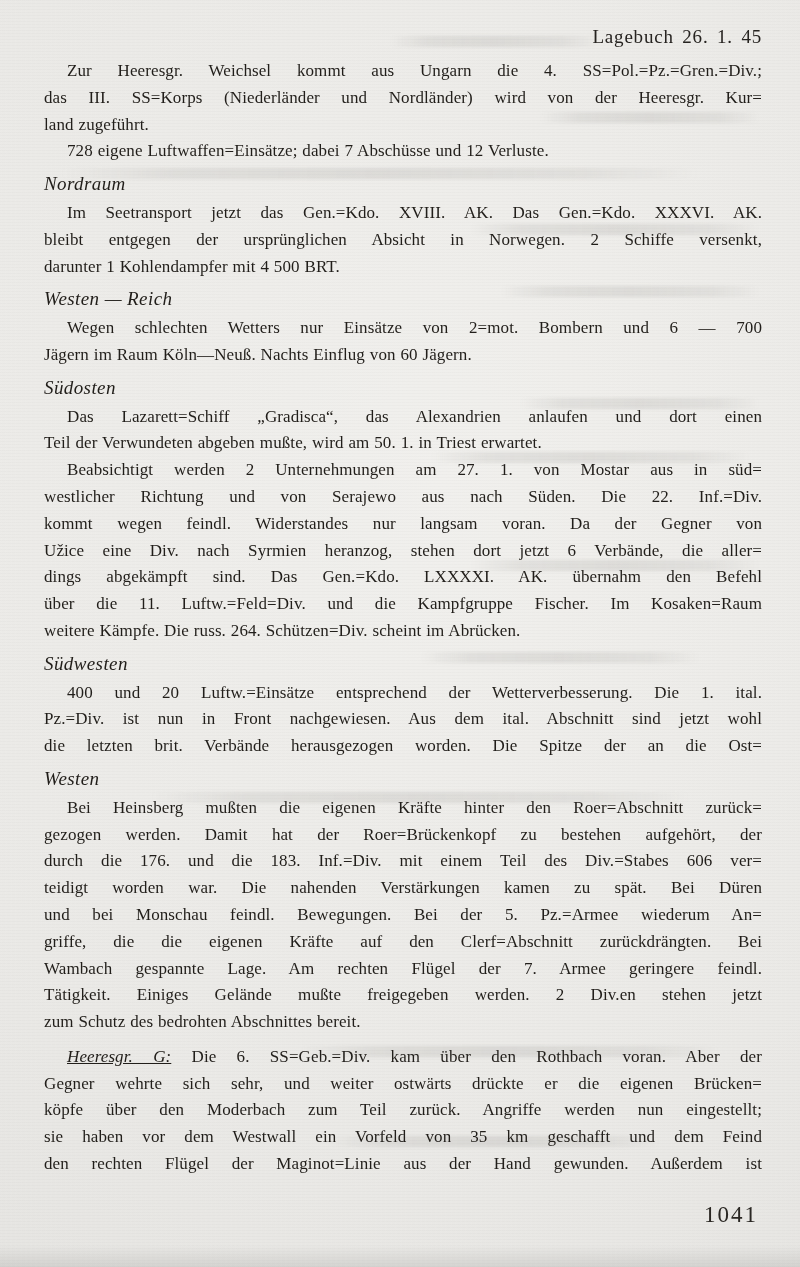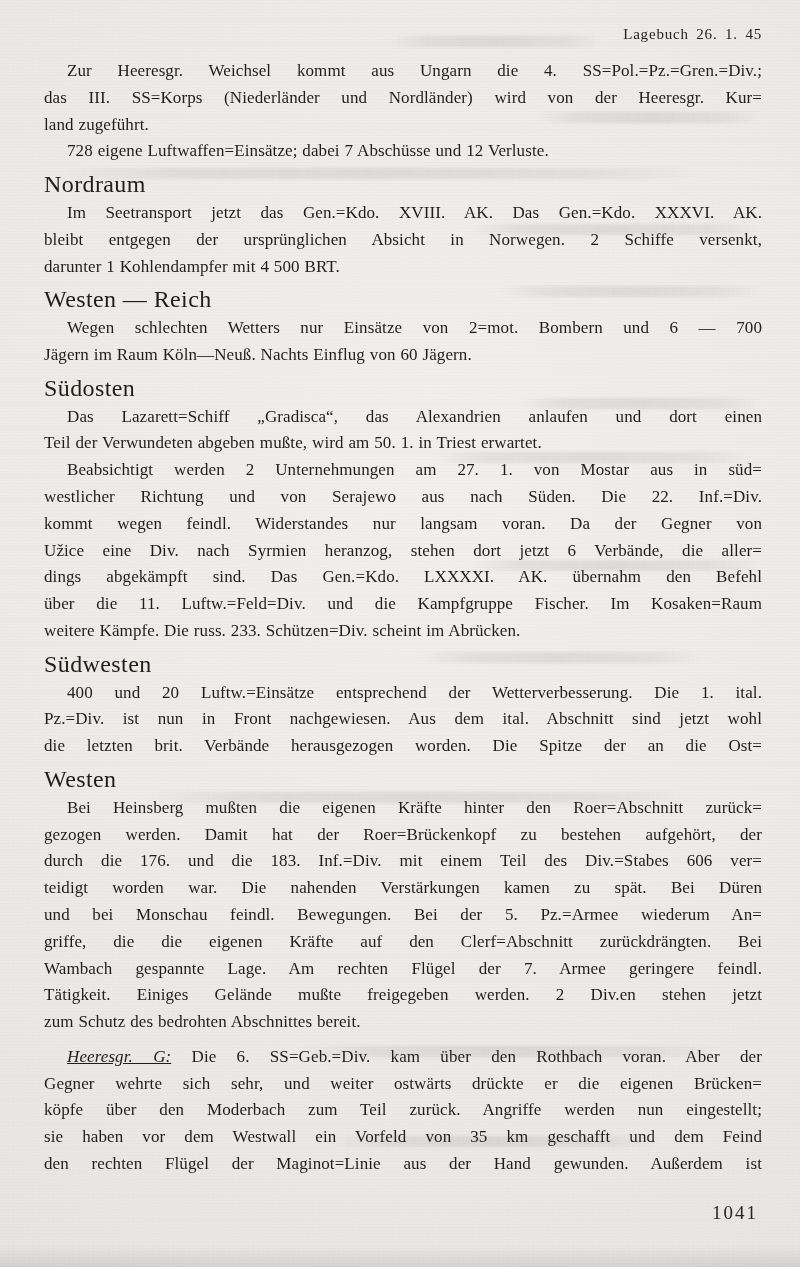--- a/index.html
+++ b/index.html
@@ -20,21 +20,21 @@
     content: "";
     position: absolute; inset: 0; pointer-events: none;
     background:
       repeating-linear-gradient(0deg, rgba(0,0,0,0.015) 0 1px, transparent 1px 3px),
       repeating-linear-gradient(90deg, rgba(255,255,255,0.03) 0 2px, transparent 2px 5px);
   }
   .running-head {
     position: absolute;
     top: 26px;
     right: 38px;
-    font-size: 15px;
+    font-size: 19px;
     letter-spacing: 0.8px;
     word-spacing: 3px;
     color: #262320;
   }
   .textblock {
     position: absolute;
     left: 44px;
     top: 58px;
     width: 718px;
   }
@@ -44,34 +44,35 @@
     height: 26.8px;
     overflow: hidden;
     text-align: justify;
     text-align-last: justify;
     word-spacing: 0.5px;
     letter-spacing: 0.1px;
   }
   .line.last { text-align-last: left; }
   .line.first { text-indent: 23px; }
   .heading {
-    font-size: 24px;
+    font-style: italic;
+    font-size: 19px;
     line-height: 26.8px;
     height: 26.8px;
     margin-top: 6px;
     margin-bottom: 2px;
     letter-spacing: 0.4px;
   }
   .para-gap { margin-top: 8px; }
   .italic-lead { font-style: italic; text-decoration: underline; }
   .page-number {
     position: absolute;
     top: 1202px;
     right: 42px;
-    font-size: 19px;
+    font-size: 23px;
     letter-spacing: 2px;
     color: #2a2723;
   }
   
   .ghost {
     position: absolute;
     height: 11px;
     border-radius: 5px;
     background: linear-gradient(90deg, rgba(105,103,99,0) 0%, rgba(105,103,99,0.10) 18%, rgba(105,103,99,0.13) 50%, rgba(105,103,99,0.09) 82%, rgba(105,103,99,0) 100%);
     filter: blur(1.5px);
@@ -134,21 +135,21 @@
       <div class="line last">Teil der Verwundeten abgeben mußte, wird am 50. 1. in Triest erwartet.</div>
     </div>
 
     <div>
       <div class="line first">Beabsichtigt werden 2 Unternehmungen am 27. 1. von Mostar aus in süd=</div>
       <div class="line">westlicher Richtung und von Serajewo aus nach Süden. Die 22. Inf.=Div.</div>
       <div class="line">kommt wegen feindl. Widerstandes nur langsam voran. Da der Gegner von</div>
       <div class="line">Užice eine Div. nach Syrmien heranzog, stehen dort jetzt 6 Verbände, die aller=</div>
       <div class="line">dings abgekämpft sind. Das Gen.=Kdo. LXXXXI. AK. übernahm den Befehl</div>
       <div class="line">über die 11. Luftw.=Feld=Div. und die Kampfgruppe Fischer. Im Kosaken=Raum</div>
-      <div class="line last">weitere Kämpfe. Die russ. 233. Schützen=Div. scheint im Abrücken.</div>
+      <div class="line last">weitere Kämpfe. Die russ. 264. Schützen=Div. scheint im Abrücken.</div>
     </div>
 
     <div class="heading">Südwesten</div>
 
     <div>
       <div class="line first">400 und 20 Luftw.=Einsätze entsprechend der Wetterverbesserung. Die 1. ital.</div>
       <div class="line">Pz.=Div. ist nun in Front nachgewiesen. Aus dem ital. Abschnitt sind jetzt wohl</div>
       <div class="line">die letzten brit. Verbände herausgezogen worden. Die Spitze der an die Ost=</div>
     </div>
 

